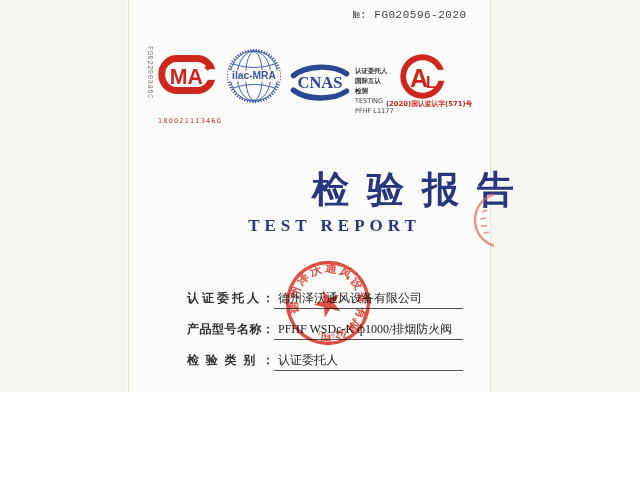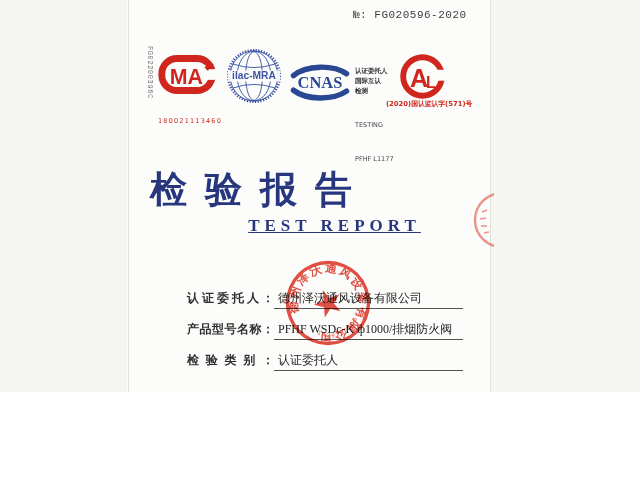--- a/index.html
+++ b/index.html
@@ -18,30 +18,30 @@
              transform-origin:left top;font-family:"Liberation Mono",monospace;
              font-size:7px;color:#6a6a6a;letter-spacing:.6px;white-space:nowrap;}
 
   .logo-row{position:absolute;left:0;top:0;width:640px;height:140px;}
   .cma{position:absolute;left:158px;top:52px;width:60px;}
   .cma-num{font-size:6.5px;color:#cf271d;letter-spacing:1.2px;margin-top:16px;white-space:nowrap;}
   .ilac{position:absolute;left:226px;top:48px;}
   .cnas{position:absolute;left:288px;top:62px;}
   .cnas-lines{position:absolute;left:355px;top:66px;font-size:6.5px;line-height:10px;
               color:#2f2f2f;font-weight:bold;white-space:nowrap;}
-  .cnas-lines .lat{font-weight:normal;color:#444;margin-top:24px;}
+  .cnas-lines .lat{font-weight:normal;color:#444;}
   .cal{position:absolute;left:399px;top:53px;}
   .cal-caption{position:absolute;left:386px;top:99px;width:110px;font-size:6.8px;
                color:#cf271d;white-space:nowrap;font-weight:bold;}
 
-  .title-zh{position:absolute;left:132px;top:165px;width:400px;text-align:left;
+  .title-zh{position:absolute;left:132px;top:165px;width:400px;text-align:right;
             font-size:37px;font-weight:bold;color:#28367e;letter-spacing:18px;text-indent:18px;}
   .title-en{position:absolute;left:132px;top:216px;width:400px;text-align:center;
             font-family:"Liberation Serif",serif;font-size:17px;font-weight:bold;
-            color:#28367e;letter-spacing:5px;text-indent:5px;text-decoration:underline;}
+            color:#28367e;letter-spacing:5px;text-indent:5px;}
 
   .form{position:absolute;left:187px;top:290px;width:276px;}
   .frow{display:flex;align-items:flex-start;height:16px;margin-bottom:15px;}
   .flabel{width:87px;font-size:12px;font-weight:600;color:#2e2e2e;
           text-align:justify;text-align-last:justify;}
   .fvalue{flex:1;font-size:12px;color:#222;border-bottom:1px solid #55534f;
           padding:0 0 1px 4px;white-space:nowrap;overflow:visible;
           font-family:"Liberation Serif","DejaVu Sans",serif;}
 
   .seal{position:absolute;left:281px;top:256px;width:94px;height:94px;

